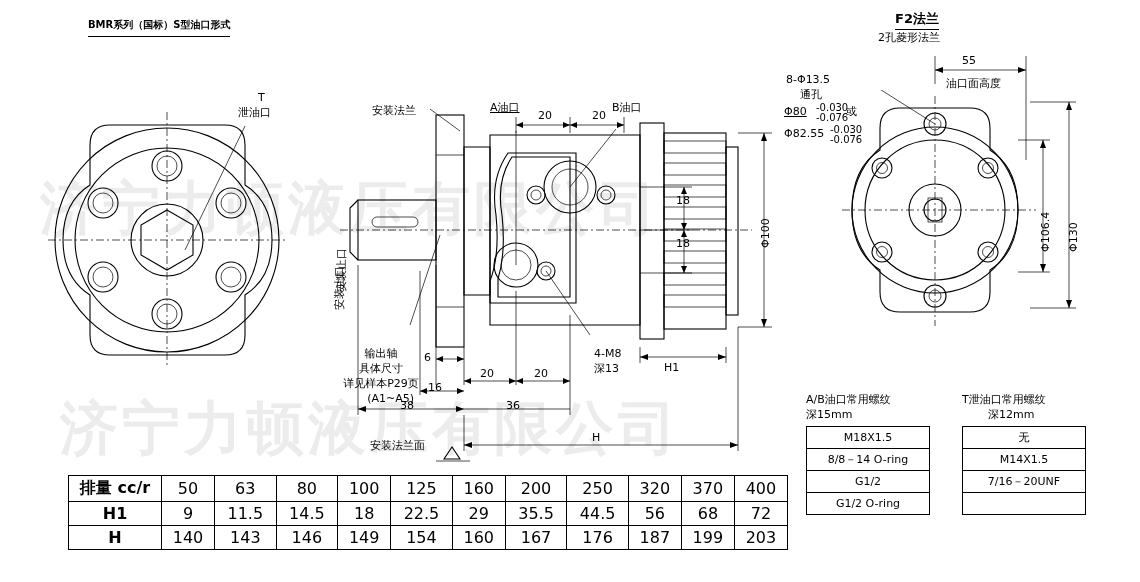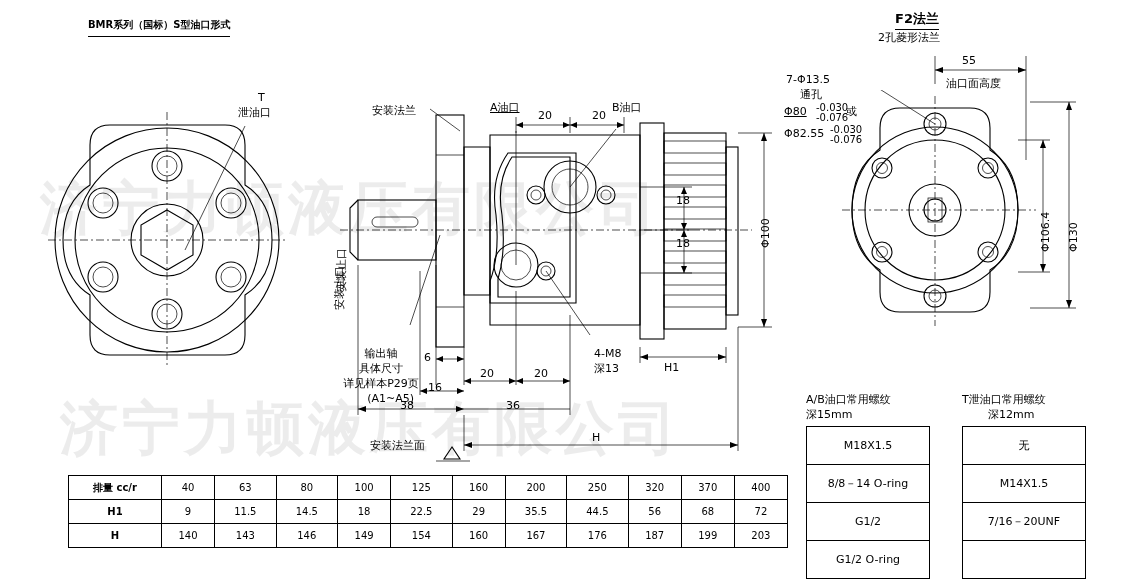--- a/index.html
+++ b/index.html
@@ -23,37 +23,37 @@
     font-size:58px;
     font-weight:bold;
     color:#000;
     opacity:.07;
     white-space:nowrap;
     letter-spacing:4px;
     pointer-events:none;
   }
   table.spec{
     border-collapse:collapse;
-    font-size:10px;
+    font-size:16px;
   }
   table.spec td{
     border:1px solid #000;
     text-align:center;
     padding:2px 0;
     height:19px;
   }
   table.spec td.hdr{font-weight:bold;}
   table.thr{
     border-collapse:collapse;
     font-size:11px;
   }
   table.thr td{
     border:1px solid #000;
     text-align:center;
-    padding:10px 6px;
+    padding:2px 6px;
     height:17px;
     min-width:92px;
   }
   svg{display:block;}
   .stroke{fill:none;stroke:#000;stroke-width:1.1;}
   .thin{fill:none;stroke:#000;stroke-width:0.7;}
   .dash{fill:none;stroke:#000;stroke-width:0.7;stroke-dasharray:8 3 2 3;}
 </style>
 </head>
 <body>
@@ -282,21 +282,21 @@
     <circle class="stroke" cx="95" cy="120" r="26"></circle>
     <circle class="stroke" cx="95" cy="120" r="11"></circle>
     <rect class="thin" x="88" y="108" width="14" height="24"></rect>
 
     <line class="dash" x1="95" y1="6" x2="95" y2="236"></line>
     <line class="dash" x1="2" y1="120" x2="196" y2="120"></line>
 
     <line class="thin" x1="95" y1="34" x2="38" y2="-2"></line>
   </svg>
 
-  <div class="abs lbl" style="left:786px;top:74px;">7-Φ13.5</div>
+  <div class="abs lbl" style="left:786px;top:74px;">8-Φ13.5</div>
   <div class="abs lbl" style="left:800px;top:89px;">通孔</div>
   <div class="abs lbl" style="left:784px;top:106px;text-decoration:underline;">Φ80</div>
   <div class="abs lbl xs" style="left:816px;top:102px;">-0.030</div>
   <div class="abs lbl xs" style="left:816px;top:112px;">-0.076</div>
   <div class="abs lbl" style="left:846px;top:106px;">或</div>
   <div class="abs lbl" style="left:784px;top:128px;">Φ82.55</div>
   <div class="abs lbl xs" style="left:830px;top:124px;">-0.030</div>
   <div class="abs lbl xs" style="left:830px;top:134px;">-0.076</div>
 
   <div class="abs lbl" style="left:946px;top:78px;">油口面高度</div>
@@ -323,21 +323,21 @@
   </svg>
 
   <div class="abs lbl" style="left:962px;top:55px;">55</div>
   <div class="abs lbl" style="left:1040px;top:252px;transform:rotate(-90deg);transform-origin:left top;">Φ106.4</div>
   <div class="abs lbl" style="left:1068px;top:252px;transform:rotate(-90deg);transform-origin:left top;">Φ130</div>
 
   <table class="spec abs" style="left:68px;top:475px;width:720px;">
     <tbody>
       <tr>
         <td class="hdr" style="width:92px;">排量 cc/r</td>
-        <td>40</td>
+        <td>50</td>
         <td>63</td>
         <td>80</td>
         <td>100</td>
         <td>125</td>
         <td>160</td>
         <td>200</td>
         <td>250</td>
         <td>320</td>
         <td>370</td>
         <td>400</td>

